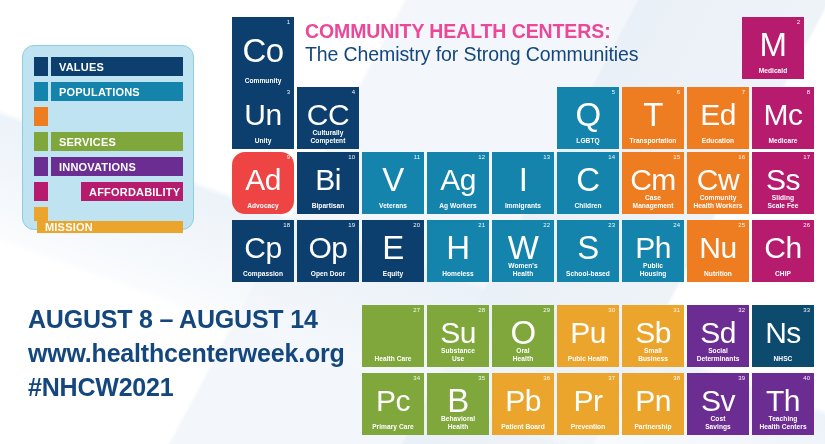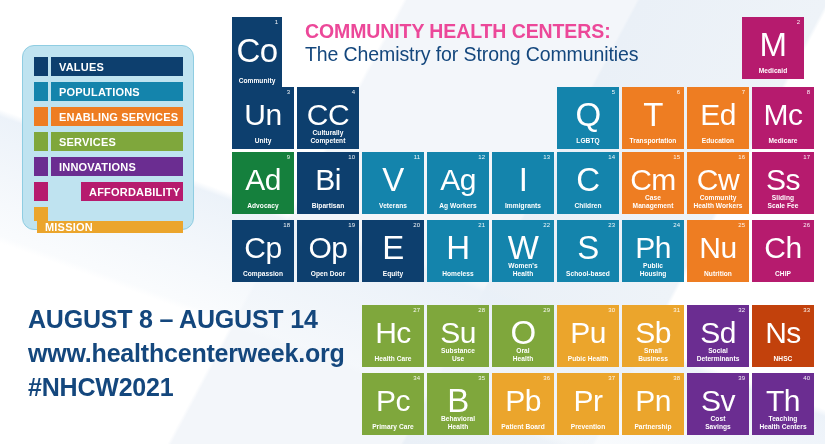--- a/index.html
+++ b/index.html
@@ -144,21 +144,21 @@
     left: 2px; right: 2px;
     bottom: 4px;
     text-align: center;
     font-size: 6.6px;
     font-weight: bold;
     line-height: 1.18;
     letter-spacing: 0.05px;
   }
   
   .tile.hero {
-    width: 50px;
+    width: 62px;
     height: 72px;
   }
   .tile.hero .tile-symbol { top: 17px; font-size: 33px; }
 
   
   .tile.single .tile-symbol { font-size: 33px; top: 11px; }
 </style>
 </head>
 <body>
 
@@ -175,23 +175,20 @@
         </div>
       </div>
       <div class="legend-row">
         <div class="legend-swatch" style="background: rgb(20, 132, 172);"></div>
         <div class="legend-bar" style="background: rgb(20, 132, 172);">
           <span class="legend-label">POPULATIONS</span>
         </div>
       </div>
       <div class="legend-row">
         <div class="legend-swatch" style="background: rgb(238, 125, 34);"></div>
-        <div class="legend-bar" style="background: rgb(238, 125, 34);">
-          <span class="legend-label">ENABLING SERVICES</span>
-        </div>
       </div>
       <div class="legend-row">
         <div class="legend-swatch" style="background: rgb(127, 167, 60);"></div>
         <div class="legend-bar" style="background: rgb(127, 167, 60);">
           <span class="legend-label">SERVICES</span>
         </div>
       </div>
       <div class="legend-row">
         <div class="legend-swatch" style="background: rgb(107, 45, 145);"></div>
         <div class="legend-bar" style="background: rgb(107, 45, 145);">
@@ -257,21 +254,21 @@
       <div class="tile" style="left: 687px; top: 87px; background: rgb(238, 125, 34);">
         <div class="tile-num">7</div>
         <div class="tile-symbol">Ed</div>
         <div class="tile-name">Education</div>
       </div>
       <div class="tile" style="left: 752px; top: 87px; background: rgb(182, 27, 110);">
         <div class="tile-num">8</div>
         <div class="tile-symbol">Mc</div>
         <div class="tile-name">Medicare</div>
       </div>
-      <div class="tile" style="left: 232px; top: 152px; background: #15803d;">
+      <div class="tile" style="left: 232px; top: 152px; background: #ef4444; border-radius: 13px;">
         <div class="tile-num">9</div>
         <div class="tile-symbol">Ad</div>
         <div class="tile-name">Advocacy</div>
       </div>
       <div class="tile" style="left: 297px; top: 152px; background: rgb(13, 63, 110);">
         <div class="tile-num">10</div>
         <div class="tile-symbol">Bi</div>
         <div class="tile-name">Bipartisan</div>
       </div>
       <div class="tile single" style="left: 362px; top: 152px; background: rgb(20, 132, 172);">
@@ -349,21 +346,20 @@
         <div class="tile-symbol">Nu</div>
         <div class="tile-name">Nutrition</div>
       </div>
       <div class="tile" style="left: 752px; top: 220px; background: rgb(182, 27, 110);">
         <div class="tile-num">26</div>
         <div class="tile-symbol">Ch</div>
         <div class="tile-name">CHIP</div>
       </div>
       <div class="tile" style="left: 362px; top: 305px; background: rgb(127, 167, 60);">
         <div class="tile-num">27</div>
-        <div class="tile-symbol">Hc</div>
         <div class="tile-name">Health Care</div>
       </div>
       <div class="tile" style="left: 427px; top: 305px; background: rgb(127, 167, 60);">
         <div class="tile-num">28</div>
         <div class="tile-symbol">Su</div>
         <div class="tile-name">Substance<br>Use</div>
       </div>
       <div class="tile single" style="left: 492px; top: 305px; background: rgb(127, 167, 60);">
         <div class="tile-num">29</div>
         <div class="tile-symbol">O</div>
@@ -377,21 +373,21 @@
       <div class="tile" style="left: 622px; top: 305px; background: rgb(235, 165, 44);">
         <div class="tile-num">31</div>
         <div class="tile-symbol">Sb</div>
         <div class="tile-name">Small<br>Business</div>
       </div>
       <div class="tile" style="left: 687px; top: 305px; background: rgb(107, 45, 145);">
         <div class="tile-num">32</div>
         <div class="tile-symbol">Sd</div>
         <div class="tile-name">Social<br>Determinants</div>
       </div>
-      <div class="tile" style="left: 752px; top: 305px; background: #c2410c; padding-left: 8px;">
+      <div class="tile" style="left: 752px; top: 305px; background: #0c4a6e; padding-left: 8px;">
         <div class="tile-num">33</div>
         <div class="tile-symbol">Ns</div>
         <div class="tile-name">NHSC</div>
       </div>
       <div class="tile" style="left: 362px; top: 373px; background: rgb(127, 167, 60);">
         <div class="tile-num">34</div>
         <div class="tile-symbol">Pc</div>
         <div class="tile-name">Primary Care</div>
       </div>
       <div class="tile single" style="left: 427px; top: 373px; background: rgb(127, 167, 60);">

